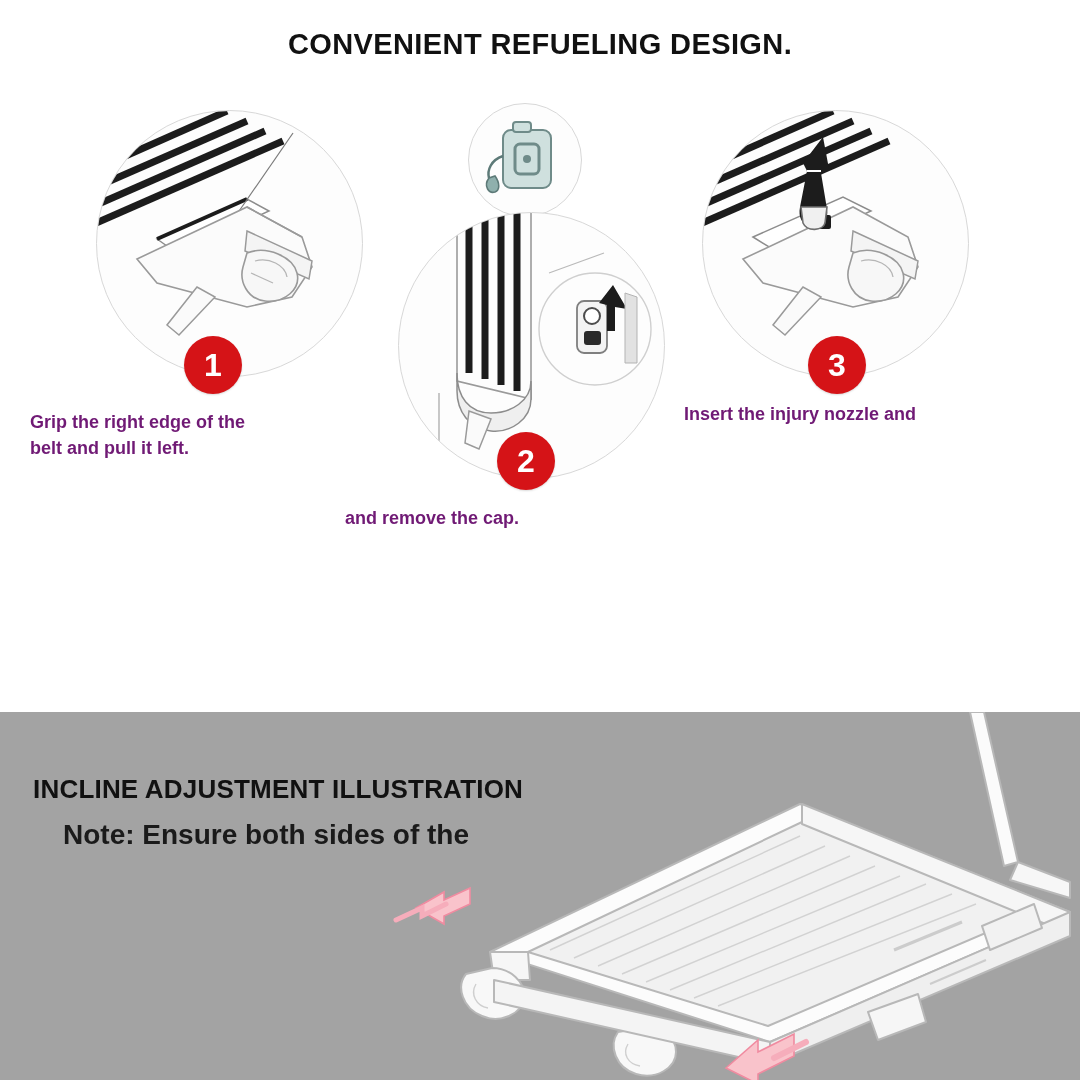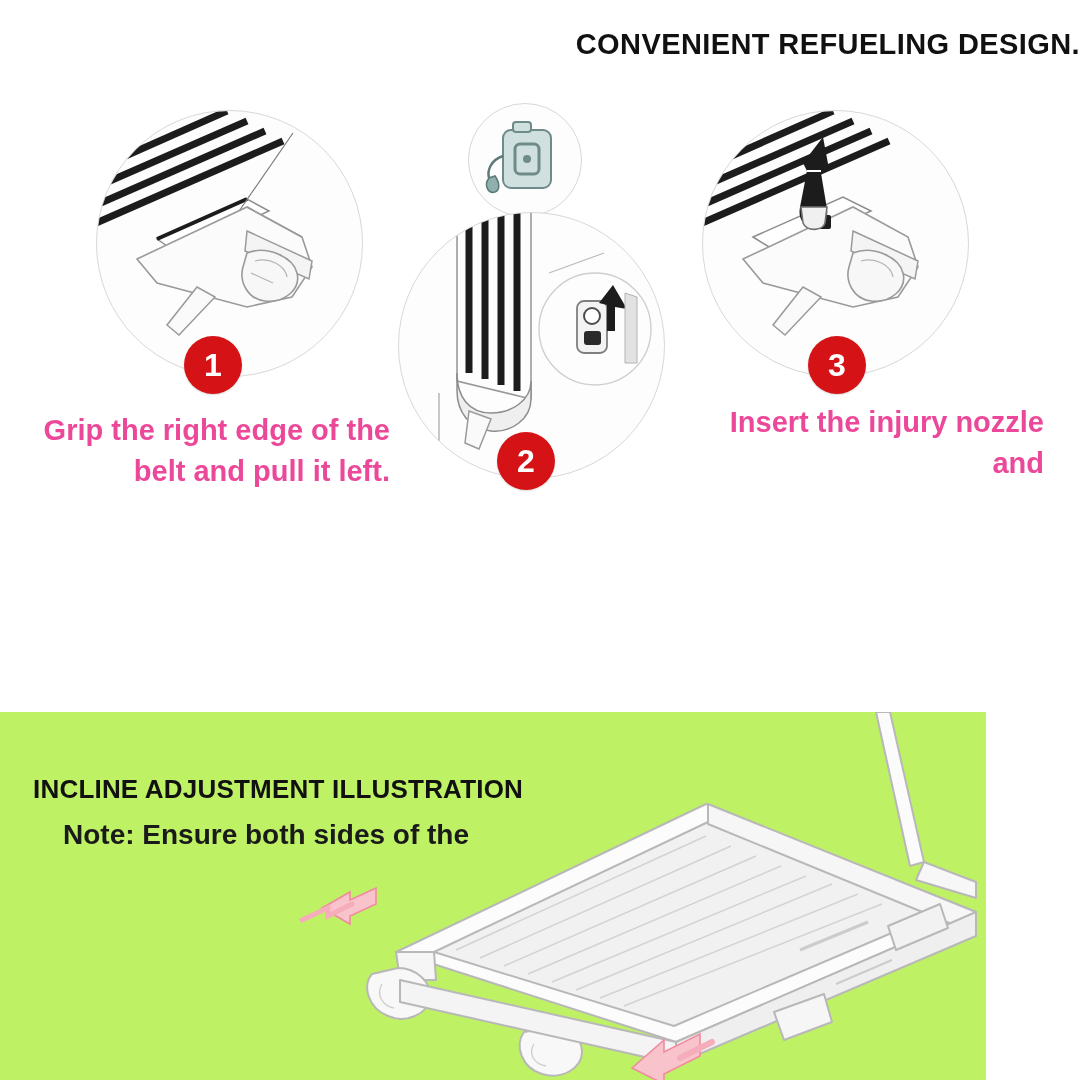--- a/index.html
+++ b/index.html
@@ -22,21 +22,21 @@
     width: 1080px;
     height: 712px;
     background: #ffffff;
   }
 
   .main-title {
     position: absolute;
     left: 0;
     top: 28px;
     width: 1080px;
-    text-align: right;
+    text-align: center;
     font-size: 29px;
     font-weight: bold;
     letter-spacing: 0.4px;
     color: #111111;
   }
 
   .step {
     position: absolute;
   }
 
@@ -59,35 +59,35 @@
     font-weight: bold;
     display: flex;
     align-items: center;
     justify-content: center;
     font-family: "Liberation Sans", sans-serif;
     box-shadow: 0 1px 2px rgba(0,0,0,0.15);
   }
 
   .caption {
     position: absolute;
-    text-align: right;
-    font-size: 29px;
-    font-weight: bold;
-    color: #ec4899;
+    text-align: left;
+    font-size: 18px;
+    font-weight: bold;
+    color: #701a75;
     line-height: 1.42;
   }
 
   
   .bottom-section {
     position: absolute;
     left: 0;
     top: 712px;
-    width: 986px;
+    width: 1080px;
     height: 368px;
-    background: #bef264;
+    background: #a3a3a3;
     overflow: hidden;
   }
   .bottom-title {
     position: absolute;
     left: 33px;
     top: 62px;
     font-size: 26px;
     font-weight: bold;
     color: #111111;
     letter-spacing: 0.2px;
@@ -187,20 +187,21 @@
         <path d="M150 60 L205 40" stroke="#b9b9b9" stroke-width="1.1" fill="none"></path>
         <rect x="178" y="88" width="30" height="52" rx="7" fill="#f3f3f3" stroke="#7f7f7f" stroke-width="1.8"></rect>
         <circle cx="193" cy="103" r="8" fill="#ffffff" stroke="#4d4d4d" stroke-width="2"></circle>
         <rect x="185" y="118" width="17" height="14" rx="3" fill="#2a2a2a"></rect>
         <path d="M214 72 L228 96 L216 94 L216 118 L208 118 L208 92 L200 90 Z" fill="#1c1c1c"></path>
         <path d="M226 80 L238 84 L238 150 L226 150 Z" fill="#e2e2e2" stroke="#b3b3b3" stroke-width="1"></path>
       </svg>
     </div>
     <div class="badge" style="left:497px; top:432px;">2</div>
     <div class="caption" style="left:345px; top:506px; width:370px;">
+      <div>and remove the cap.</div>
     </div>
   </div>
 
   <div class="step">
     <div class="circle" style="left:702px; top:110px; width:265px; height:265px;">
       <svg width="265" height="265" viewBox="0 0 265 265">
 
         <g stroke="#1c1c1c" stroke-width="7" fill="none">
           <line x1="-10" y1="62" x2="130" y2="0"></line>
           <line x1="-10" y1="80" x2="150" y2="10"></line>

